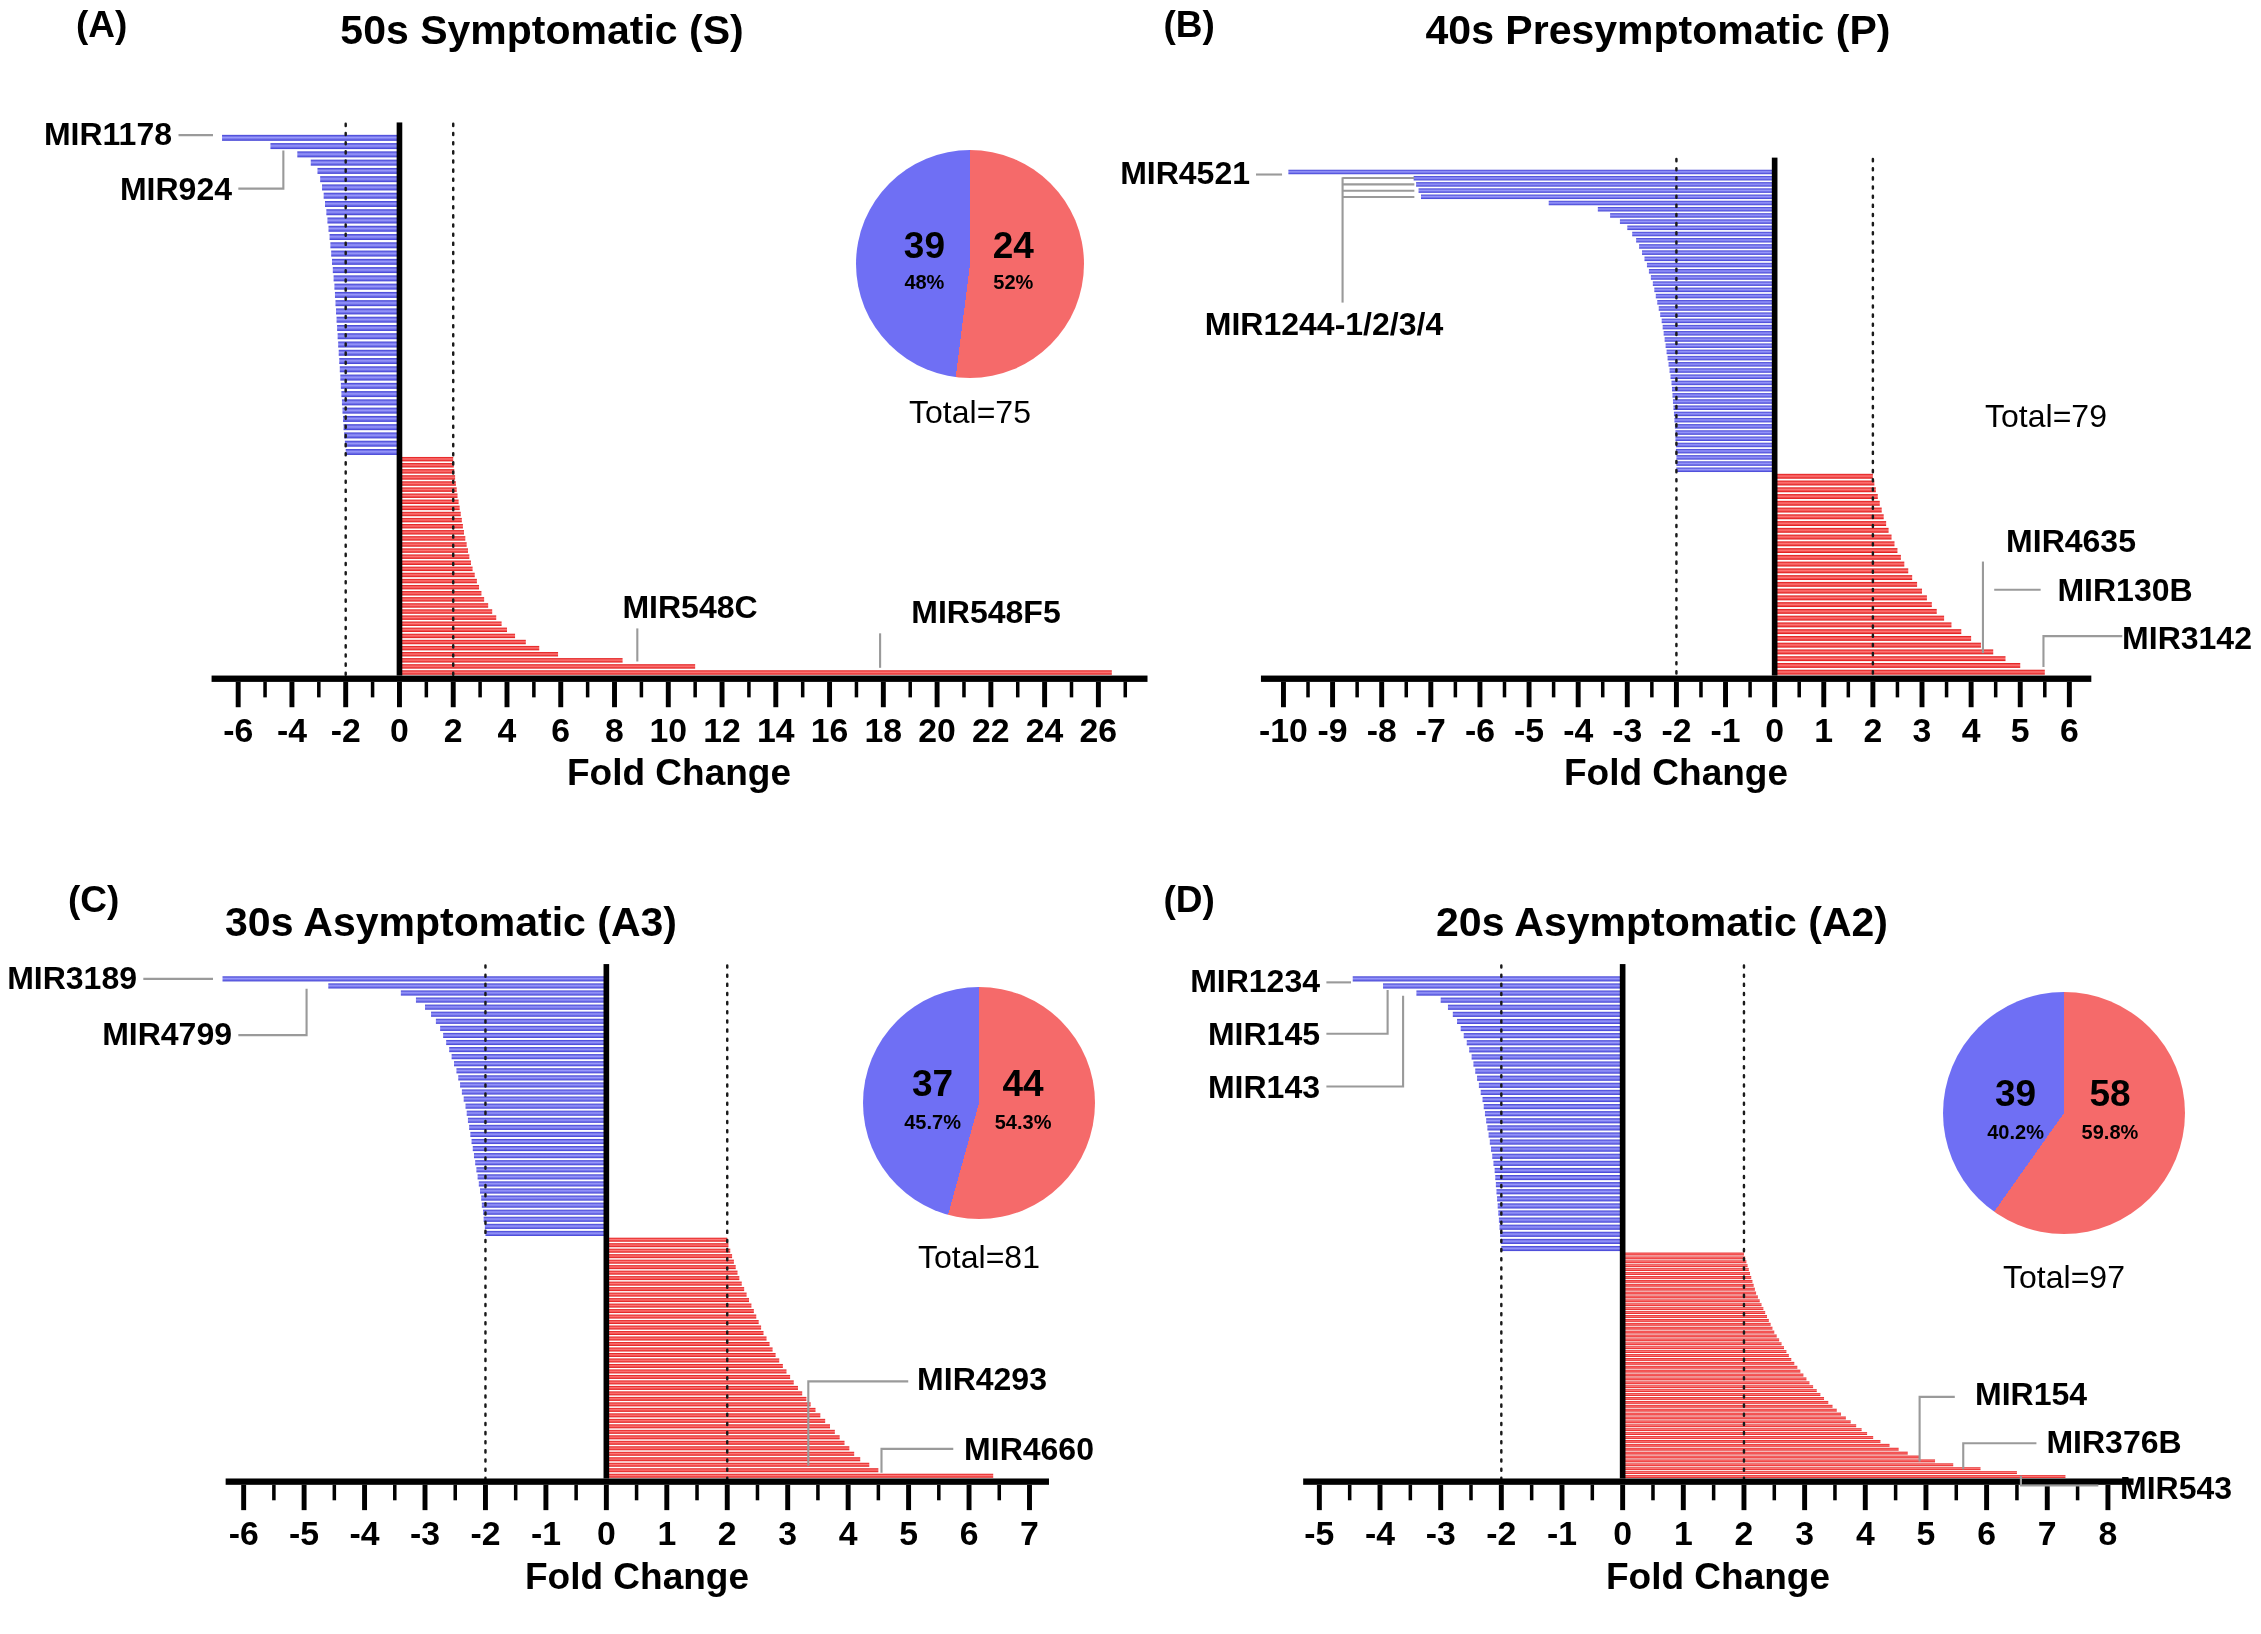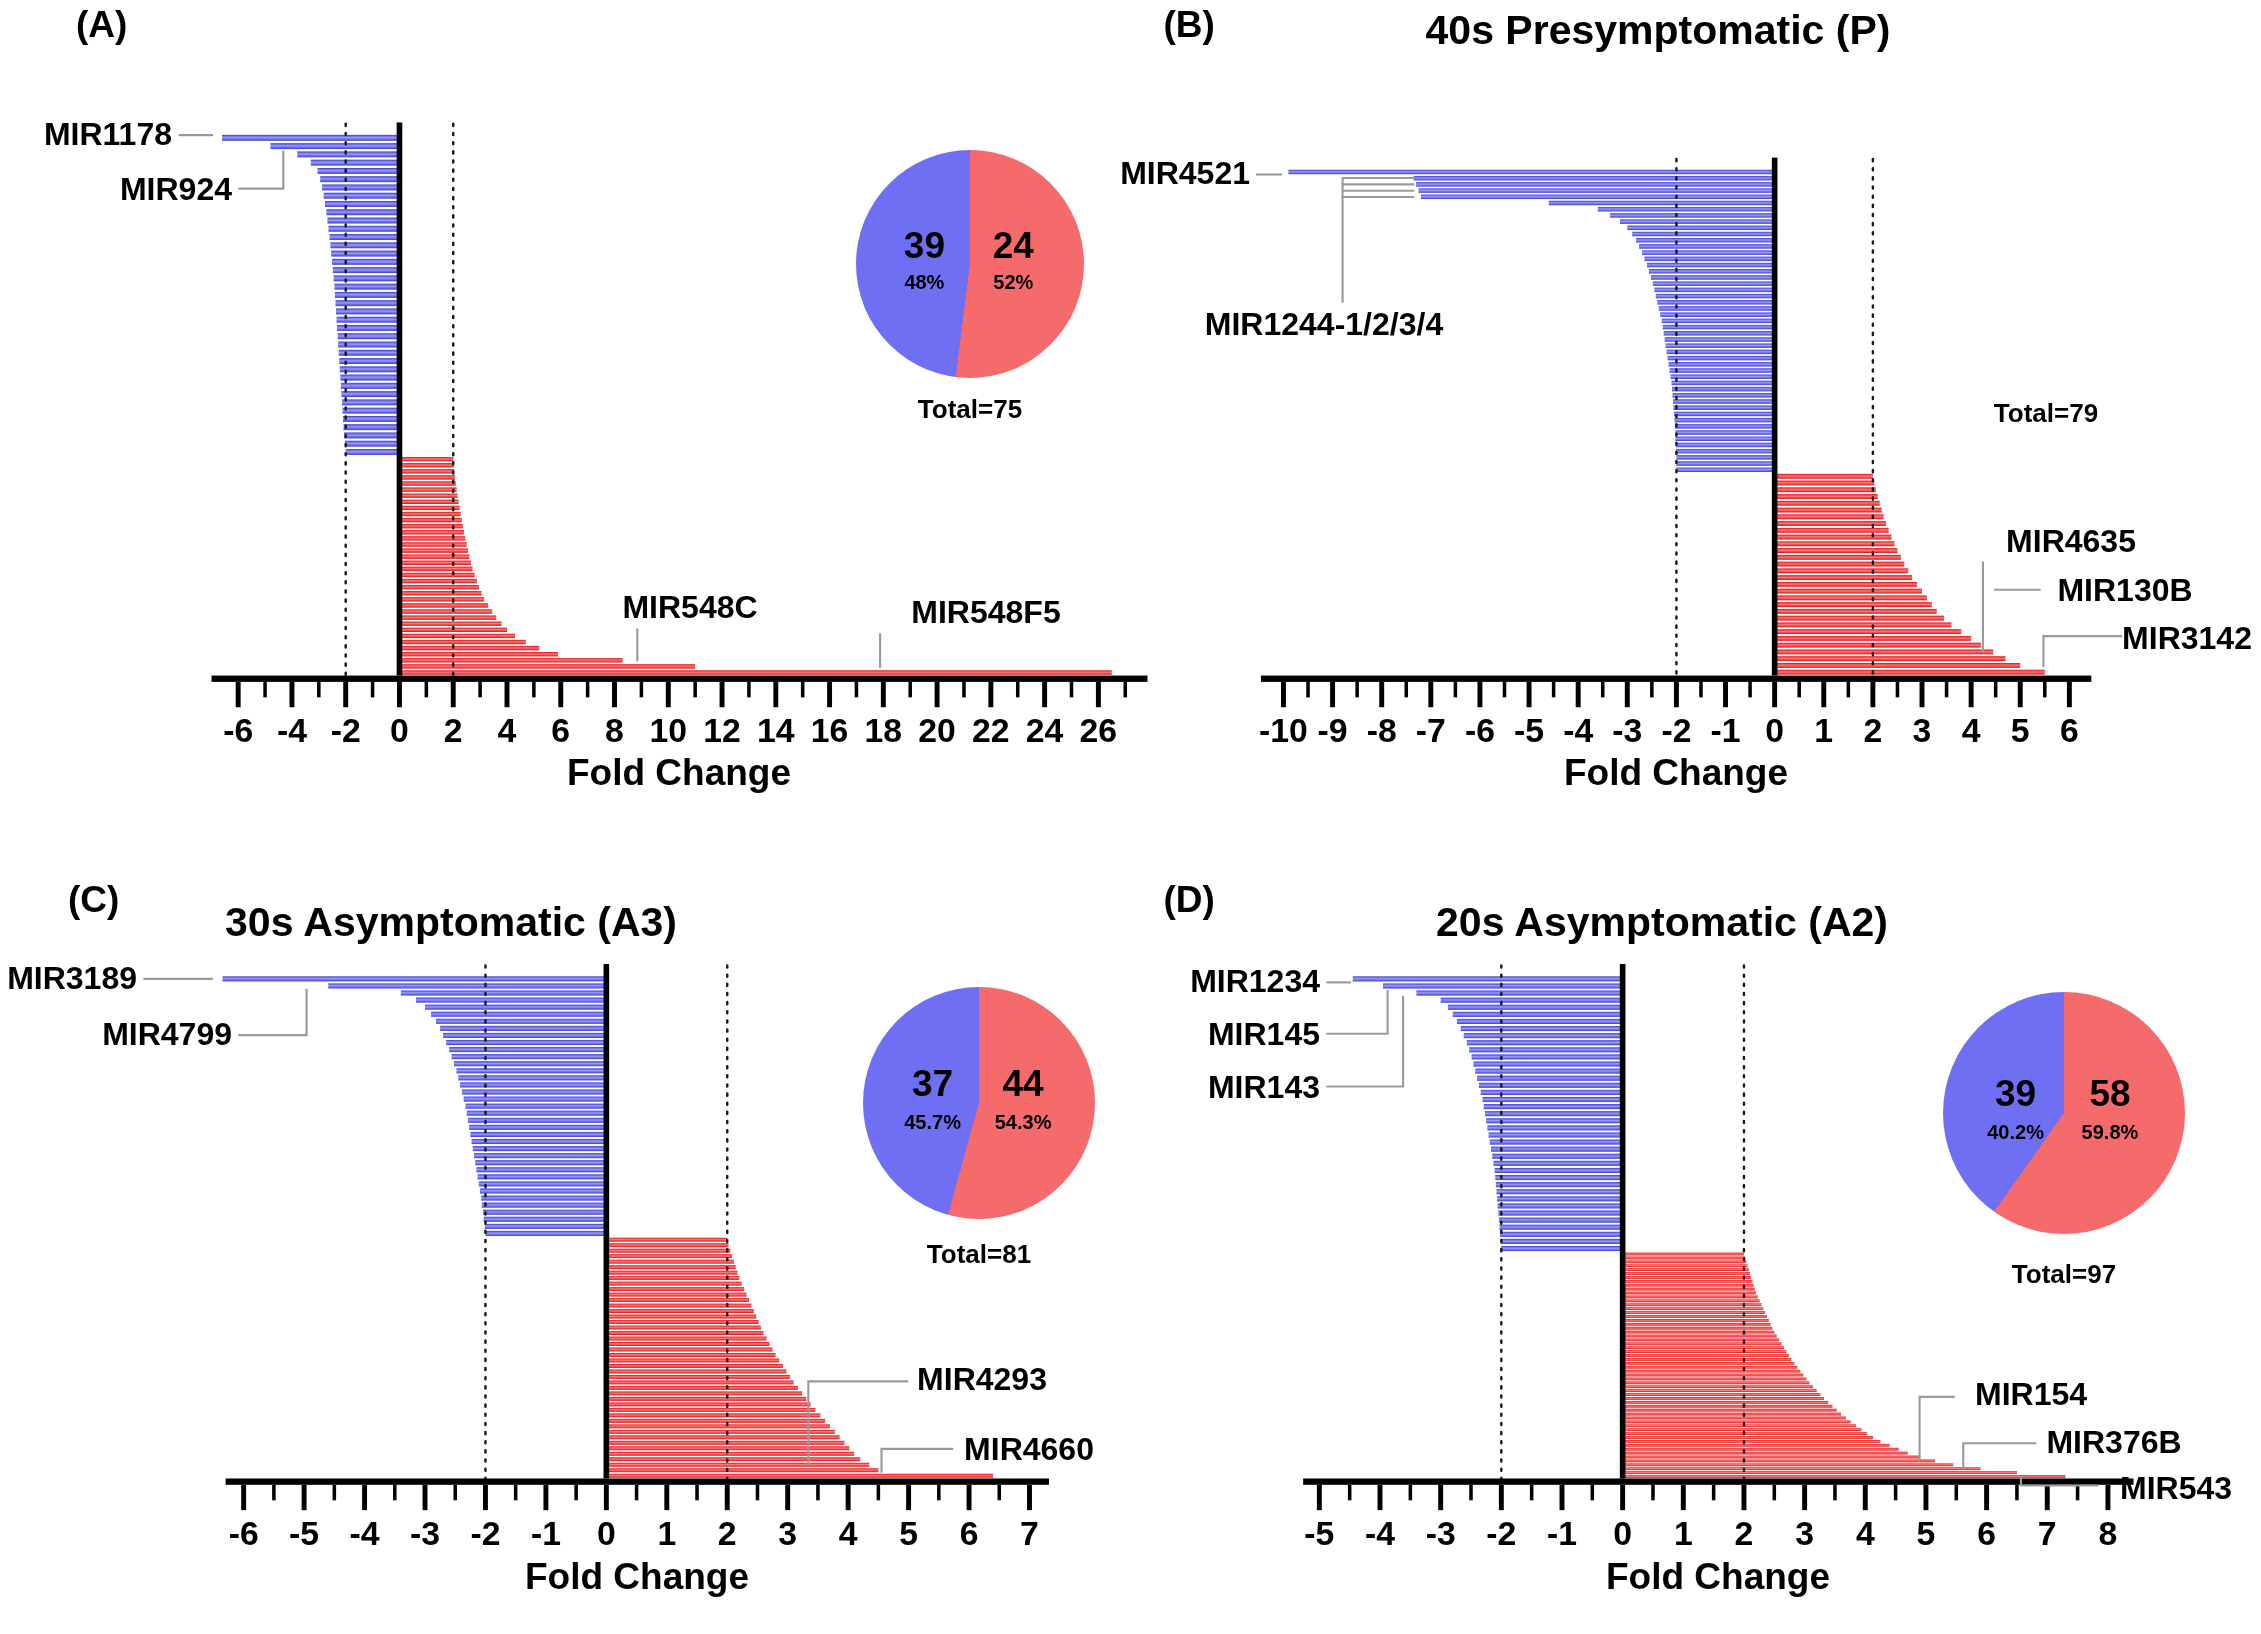--- a/index.html
+++ b/index.html
@@ -11,34 +11,35 @@
   .chart-host{position:absolute;left:0;top:0;}
   .chart-host svg{position:absolute;left:0;top:0;}
   .pie{position:absolute;border-radius:50%;}
   .pie span{position:absolute;transform:translate(-50%,-50%);white-space:nowrap;}
   .pn{font-size:37px;font-weight:bold;}
   .pp{font-size:20px;font-weight:bold;}
   .pn-l,.pp-l{left:30%;}
   .pn-r,.pp-r{left:69%;}
   .pn-l,.pn-r{top:42%;}
   .pp-l,.pp-r{top:58%;}
-  .total{position:absolute;font-size:26px;font-weight:bold;white-space:nowrap;transform:translateX(-50%);}
+  .total{position:absolute;font-size:32px;font-weight:normal;white-space:nowrap;transform:translateX(-50%);}
   .xlabel{position:absolute;font-size:37px;font-weight:bold;white-space:nowrap;transform:translateX(-50%);}
   .ann{position:absolute;font-size:32px;font-weight:bold;white-space:nowrap;}
   .ann.center{transform:translate(-50%,-50%);}
   .ann.right{transform:translate(-100%,-50%);}
   .ticktxt{font:bold 48px "Liberation Sans", sans-serif;}
 </style>
 </head>
 <body>
 
 <div class="page">
 
   <section class="panel" style="left: 0px; top: 0px; width: 1155px; height: 817px;">
     <div class="letter" style="left: 76px; top: 4.2px;">(A)</div>
+    <div class="ptitle" style="left: 542px; top: 7px;">50s Symptomatic (S)</div>
     <div class="chart-host" style="width: 1155px; height: 817px;">
         <svg width="1155" height="817" viewBox="0 0 1640 1161">
           <defs>
             <linearGradient id="gb0" x1="0" y1="0" x2="0" y2="1">
               <stop offset="0%" stop-color="#3c3cd2"></stop>
               <stop offset="45%" stop-color="#9a9afb"></stop>
               <stop offset="100%" stop-color="#3c3cd2"></stop>
             </linearGradient>
             <linearGradient id="gr0" x1="0" y1="0" x2="0" y2="1">
               <stop offset="0%" stop-color="#dd0f0f"></stop>

